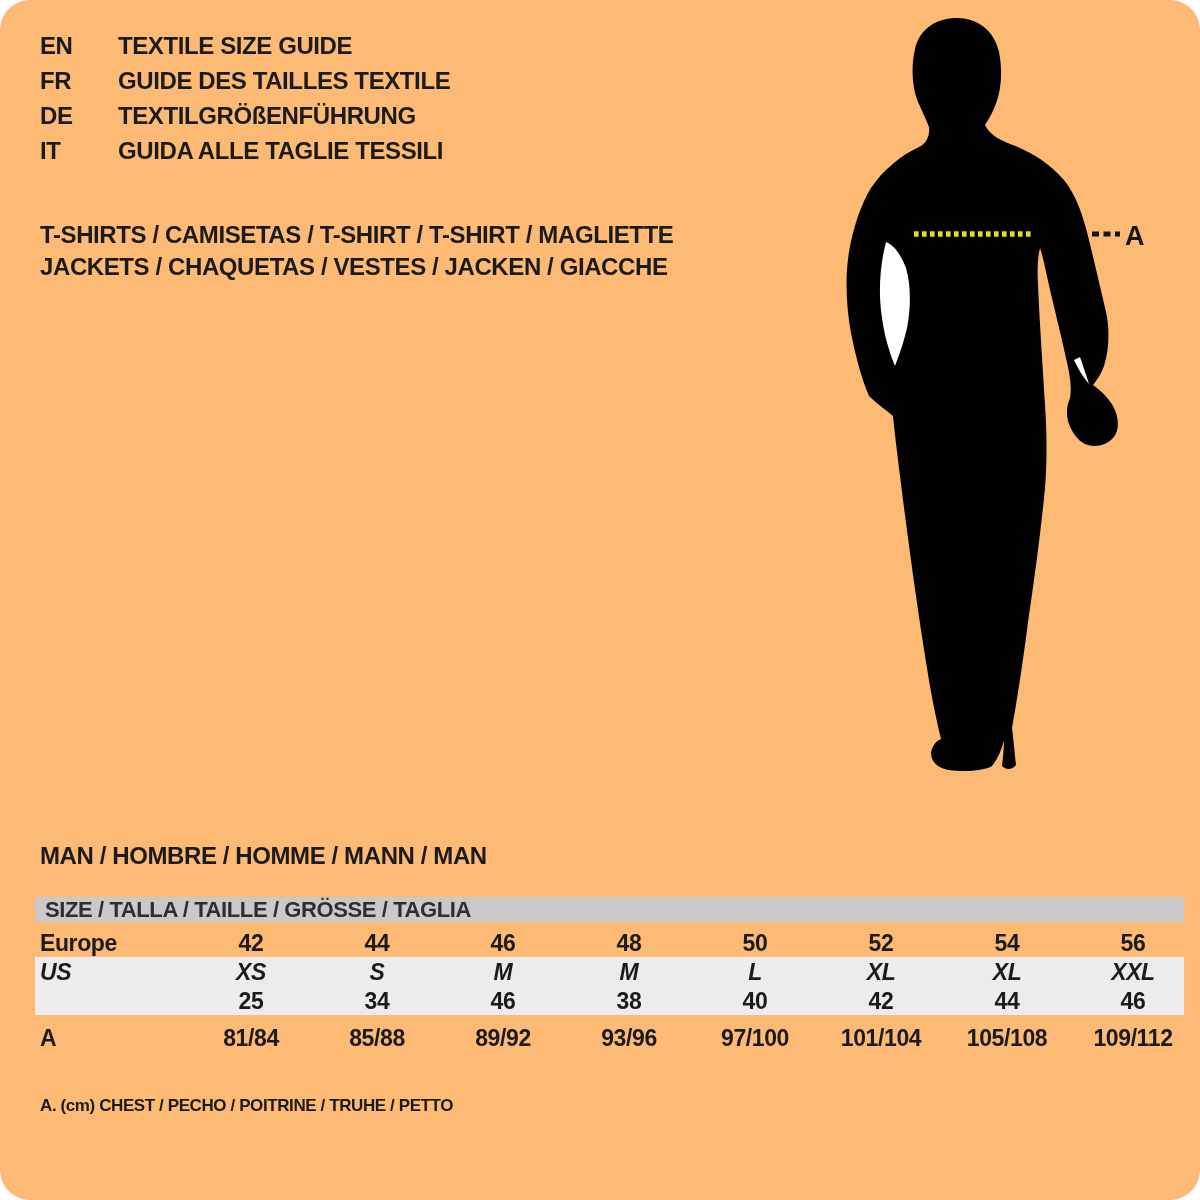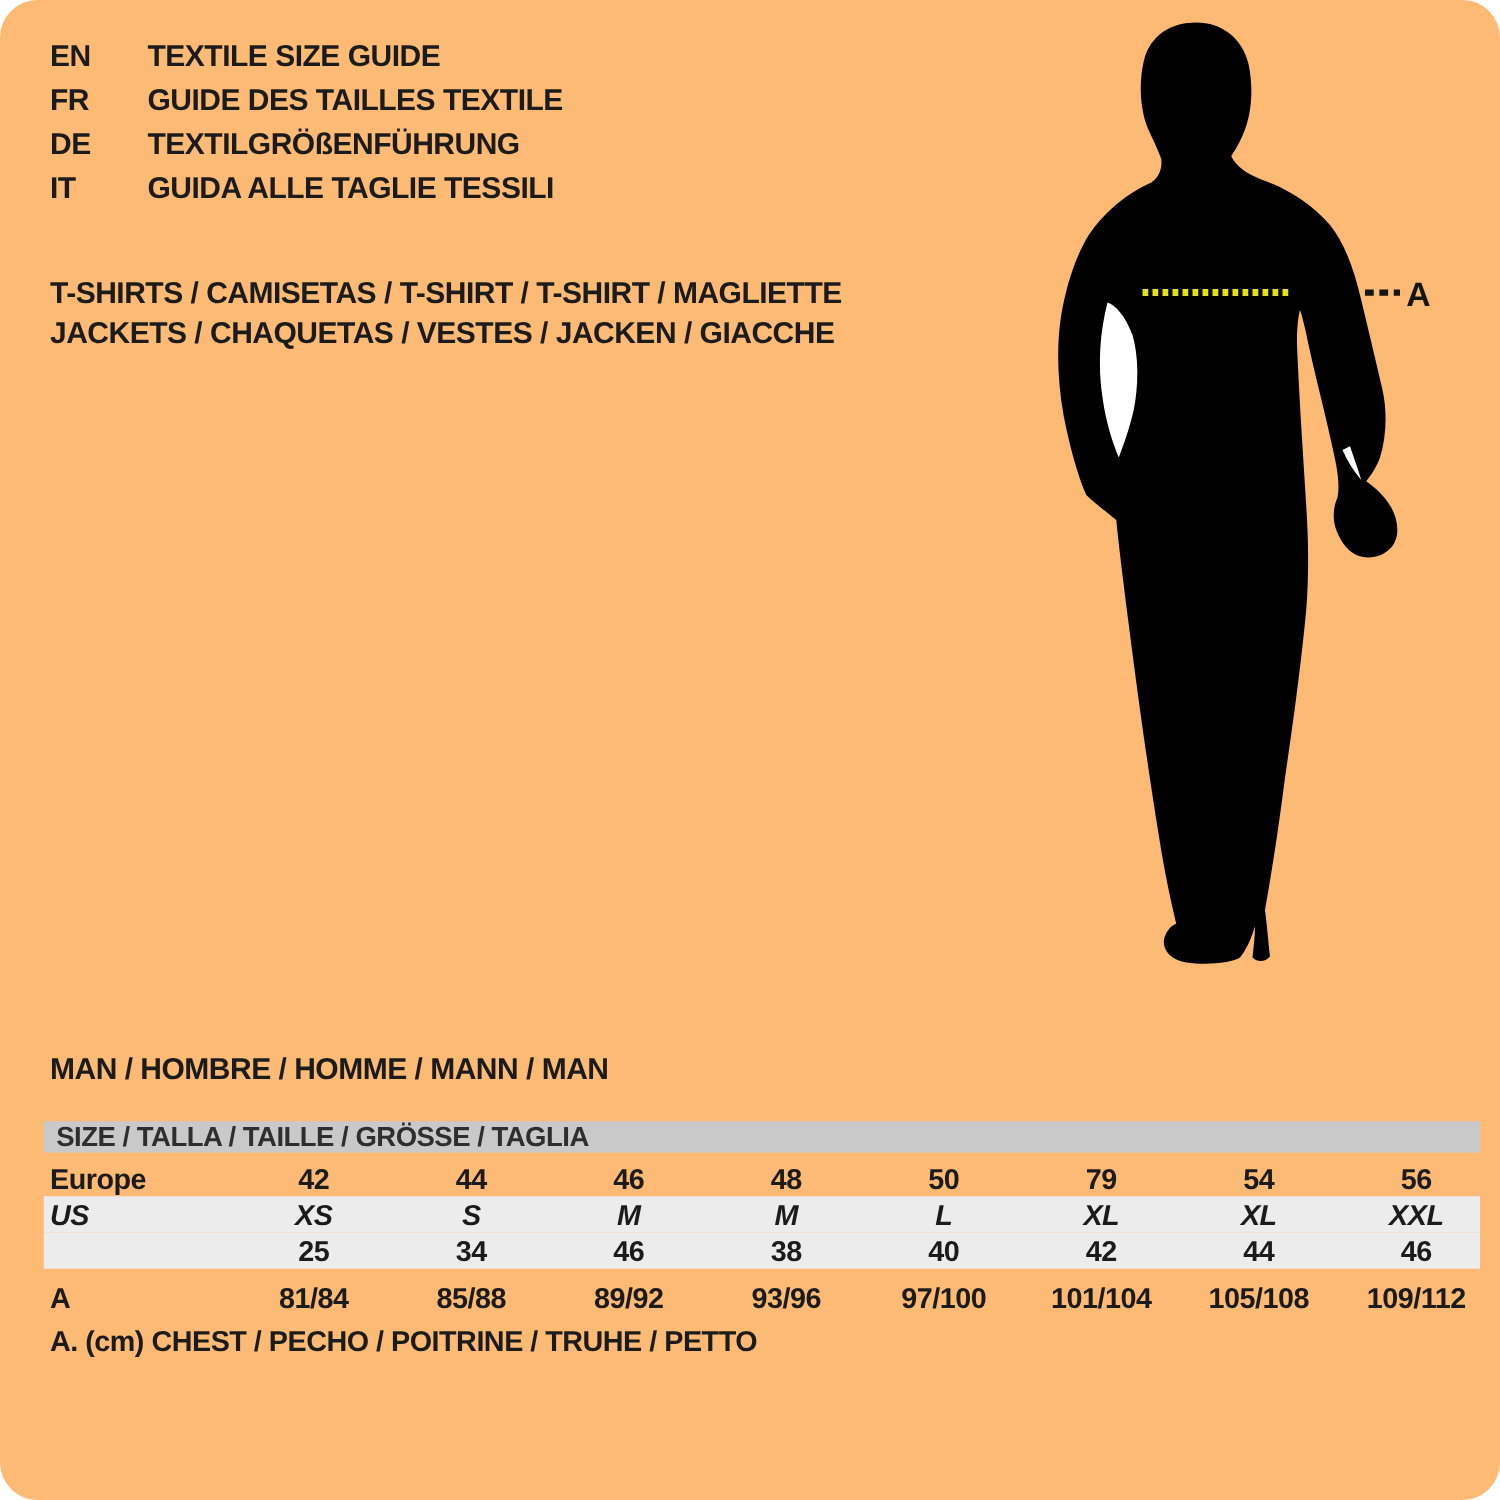--- a/index.html
+++ b/index.html
@@ -23,21 +23,21 @@
          padding-left:10px;box-sizing:border-box;font-size:22px;color:#2e2e2e;letter-spacing:-0.4px;}
   .trow{display:flex;align-items:flex-end;font-size:23px;letter-spacing:-0.4px;gap:24px;}
   .trow.shaded{background:#ececec;}
   .tlabel{width:141px;padding-left:5px;box-sizing:border-box;}
   .tcell{flex:1;text-align:center;}
   .r-europe{height:35px;}
   .r-us{height:29px;font-style:italic;}
   .r-num{height:29px;}
   .r-a{height:37px;padding-top:4px;box-sizing:border-box;}
   
-  .footnote{position:absolute;left:40px;top:1060px;font-size:23px;letter-spacing:-0.4px;}
+  .footnote{position:absolute;left:40px;top:1096px;font-size:17px;letter-spacing:-0.4px;}
 </style>
 </head>
 <body>
 
 <div class="canvas">
 
   <div class="langs">
     <div class="lang-row">
       <span class="lang-code">EN</span>
       <span class="lang-label">TEXTILE SIZE GUIDE</span>
@@ -125,21 +125,21 @@
       <span>SIZE / TALLA / TAILLE / GRÖSSE / TAGLIA</span>
     </div>
 
     <div class="trow r-europe">
       <div class="tlabel">Europe</div>
       <div class="tcell">42</div>
       <div class="tcell">44</div>
       <div class="tcell">46</div>
       <div class="tcell">48</div>
       <div class="tcell">50</div>
-      <div class="tcell">79</div>
+      <div class="tcell">52</div>
       <div class="tcell">54</div>
       <div class="tcell">56</div>
     </div>
 
     <div class="trow r-us shaded">
       <div class="tlabel">US</div>
       <div class="tcell">XS</div>
       <div class="tcell">S</div>
       <div class="tcell">M</div>
       <div class="tcell">M</div>

